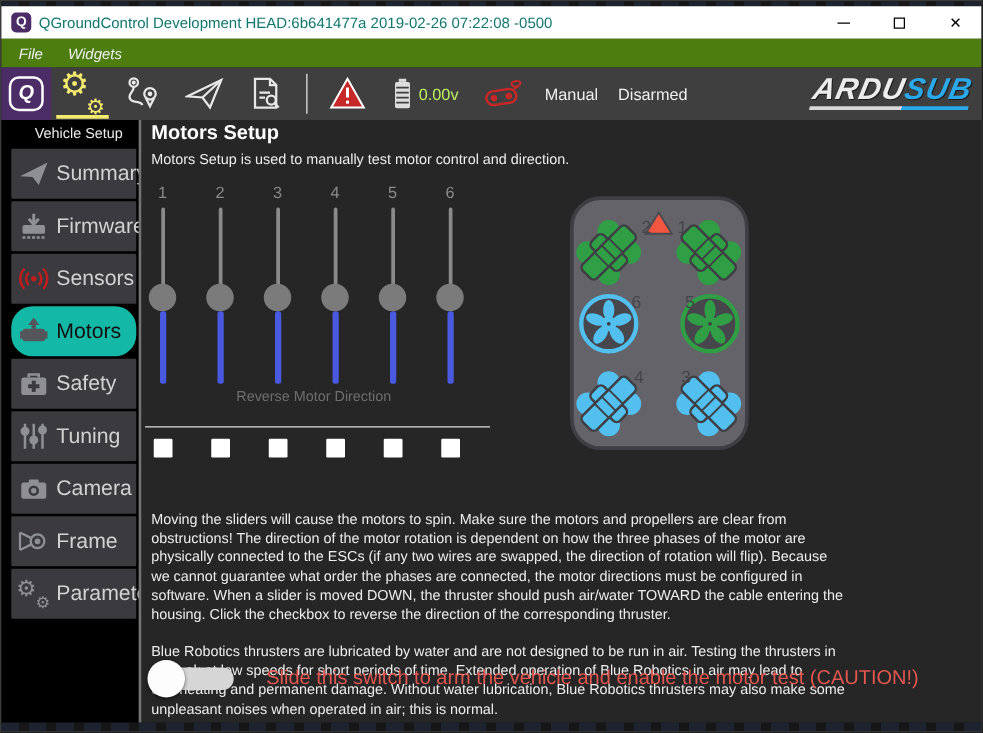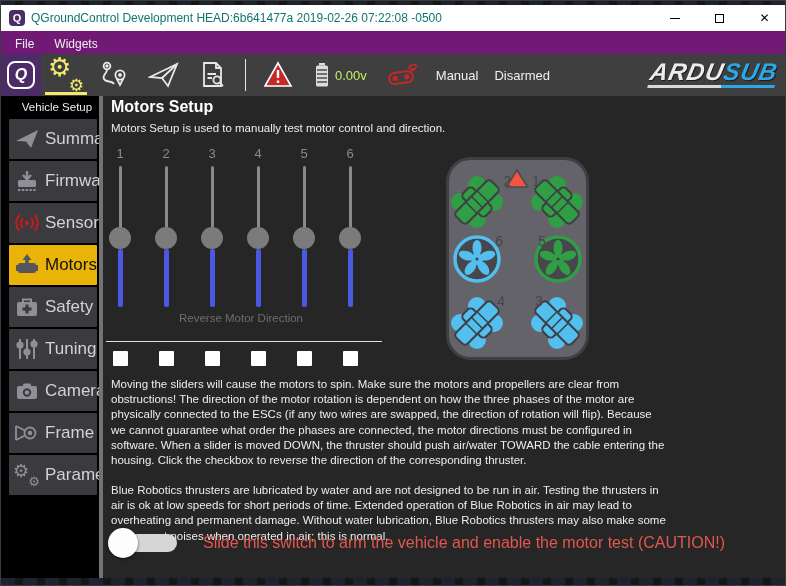--- a/index.html
+++ b/index.html
@@ -20,22 +20,22 @@
     display:flex; align-items:center; }
   #qgc-app-icon { width:16px; height:16px; margin:0 6px 0 8px; background:#4b2c66; border-radius:4px;
     color:#fff; font-size:11px; font-weight:bold; display:flex; align-items:center; justify-content:center; }
   #title-text { font-size:12px; color:#0f766e; }
   #win-controls { margin-left:auto; display:flex; height:100%; }
   .win-btn { width:45px; height:100%; display:flex; align-items:center; justify-content:center;
     font-size:12px; color:#000; cursor:default; }
   .min-glyph { display:block; width:10px; border-bottom:1px solid #000; }
   .max-glyph { display:block; width:9px; height:9px; border:1px solid #000; }
   
-  #menubar { position:absolute; top:30px; left:0; width:786px; height:23px; background:#701a75;
-    display:flex; align-items:flex-end; gap:4px; padding-left:6px; }
+  #menubar { position:absolute; top:30px; left:0; width:786px; height:23px; background:#4d7c0f;
+    display:flex; align-items:center; gap:4px; padding-left:6px;font-style:italic; }
   .menu-item { color:#f0f0f0; font-size:12px; padding:3px 8px; }
   
   #toolbar { position:absolute; top:53px; left:0; width:786px; height:42px; background:#3f3f3f;
     display:flex; align-items:center; }
   #qgc-home { width:40px; height:42px; background:#4b2c66; display:flex; align-items:center; justify-content:center; }
   #qgc-home .qbox { width:28px; height:28px; border:2px solid #fff; border-radius:8px; color:#fff;
     font-size:16px; font-weight:bold; display:flex; align-items:center; justify-content:center; font-style:italic; }
   .tool-btn { position:relative; height:42px; display:flex; align-items:center; justify-content:center; padding:0 9px; }
   .tool-btn.active::after { content:""; position:absolute; left:4px; right:4px; bottom:1px; height:3px; background:#f2e96e; }
   .gears { color:#f2e96e; line-height:1; position:relative; width:32px; height:30px; }
@@ -47,45 +47,45 @@
   .tb-icon { display:flex; align-items:center; }
   
   #brand-logo { margin-left:auto; margin-right:10px; transform:skewX(-12deg);
     font-weight:bold; font-style:italic; font-size:24px; letter-spacing:1px; line-height:1; padding-bottom:2px; }
   #brand-logo .ardu { color:#ececec; text-shadow:1px 1px 0 #1a1a1a; }
   #brand-logo .sub  { color:#2ba8e8; text-shadow:1px 1px 0 #1a1a1a; }
   #brand-logo .underline { height:3px; margin-top:1px;
     background:linear-gradient(90deg,#d8d8d8 0 58%, #2ba8e8 58% 100%); }
   
   #app-body { position:absolute; top:95px; left:0; width:786px; height:484px; display:flex; }
-  #sidebar { width:98px; height:100%; background:#000; flex:none; }
+  #sidebar { width:110px; height:100%; background:#000; flex:none; }
   #sidebar-header { color:#ececec; font-size:11.5px; text-align:center; padding:5px 0 4px 14px; }
   .side-item { height:40px; margin:2px 2px 2px 8px; background:#3a3a3f; display:flex; align-items:center; border-radius:1px; }
   .side-item .icn { width:36px; display:flex; justify-content:center; align-items:center; flex:none; color:#8f8f96; }
   .side-item .lbl { color:#d2d2d2; font-size:17px; }
-  .side-item.active { background:#eab308; }
+  .side-item.active { background:#14b8a6;border-radius:17px; }
   .side-item.active .lbl { color:#111; }
   .side-item.active .icn { color:#55555c; }
   .gear-pair { position:relative; width:24px; height:20px; line-height:1; }
   .gear-pair .p1 { position:absolute; left:-2px; top:-3px; font-size:18px; }
   .gear-pair .p2 { position:absolute; right:-1px; bottom:-3px; font-size:13px; }
   
-  #main { position:relative; flex:1; background:#262626; border-left:4px solid #737373; }
+  #main { position:relative; flex:1; background:#262626; border-left:2px solid #737373; }
   #page-title { position:absolute; left:8px; top:2px; color:#fff; font-size:16px; font-weight:bold; }
   #page-subtitle { position:absolute; left:8px; top:26px; color:#ededed; font-size:11.5px; }
   
   .slider-num { position:absolute; top:50px; width:30px; text-align:center; color:#8a8a8a; font-size:13px; }
   .track-top { position:absolute; top:70px; width:3px; height:62px; background:#8a8a8a; border-radius:2px; }
   .slider-handle { position:absolute; top:131px; width:22px; height:22px; background:#7b7b7b; border-radius:50%; }
   .track-bottom { position:absolute; top:153px; width:5px; height:58px; background:#4a5ae0; border-radius:2px; }
   #reverse-label { position:absolute; top:216px; left:0; width:276px; text-align:center; color:#6e6e6e; font-size:11.5px; }
   #reverse-divider { position:absolute; top:245px; left:3px; width:276px; border-top:1px solid #e0e0e0; }
   .reverse-checkbox { position:absolute; top:255px; width:15px; height:15px; background:#fff; border-radius:1px; }
   
-  .body-para { position:absolute; left:8px; width:557px; color:#ededed; font-size:11.5px; line-height:15.2px; }
+  .body-para { position:absolute; left:8px; width:557px; color:#ededed; font-size:11.5px; line-height:15.2px;margin-top:32px; }
   #para-1 { top:281px; }
   #para-2 { top:387px; }
   
   #arm-row { position:absolute; left:8px; top:437px; display:flex; align-items:center; }
   #arm-switch { position:relative; width:66px; height:20px; }
   #arm-switch .track { position:absolute; left:4px; top:1px; width:62px; height:18px; background:#d6d6d6; border-radius:9px; }
   #arm-switch .knob { position:absolute; left:-3px; top:-5px; width:30px; height:30px; background:#fdfdfd;
     border-radius:50%; box-shadow:0 1px 3px rgba(0,0,0,.6); }
   #arm-caution { margin-left:26px; color:#e25750; font-size:16px; }
   

